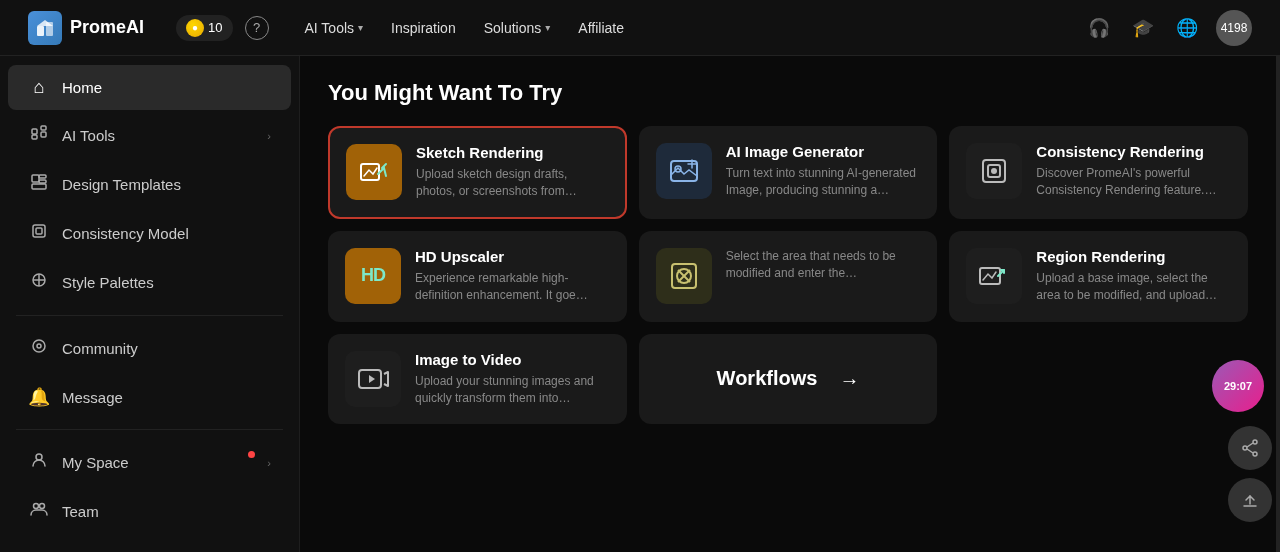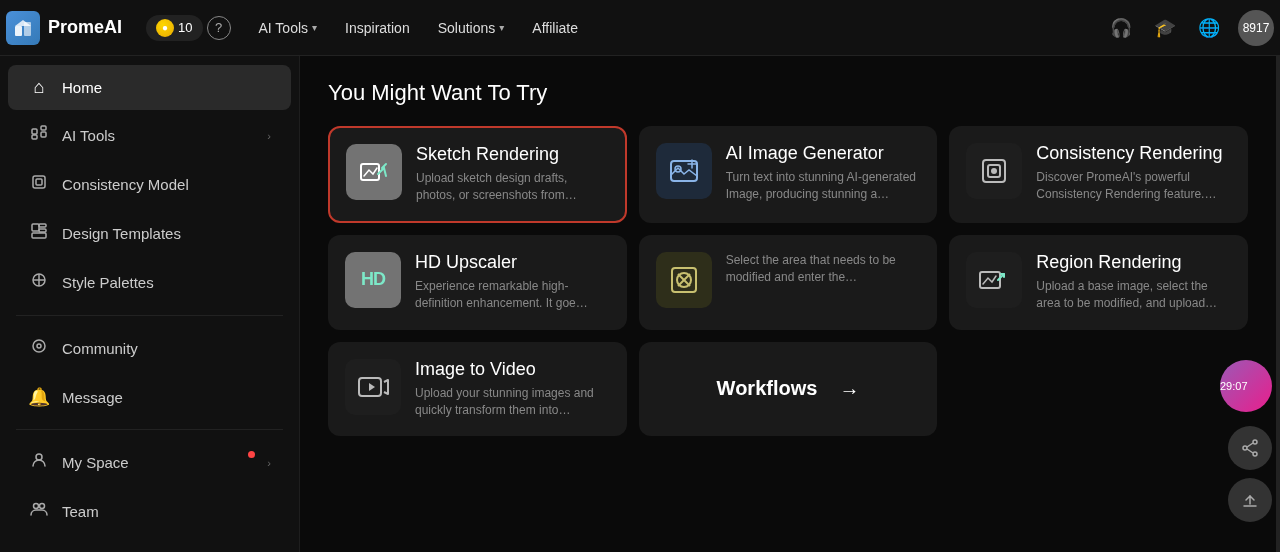--- a/index.html
+++ b/index.html
@@ -13,21 +13,22 @@
       display: flex;
       flex-direction: column;
     }
 
     
     .topnav {
       height: 56px;
       background: #111;
       display: flex;
       align-items: center;
-      padding: 0 6px;
+      padding: 0 28px;
+      gap: 8px;
       border-bottom: 1px solid #222;
       flex-shrink: 0;
     }
     .logo {
       display: flex;
       align-items: center;
       gap: 8px;
       margin-right: 16px;
     }
     .logo-icon {
@@ -184,21 +185,21 @@
 
     
     .content {
       flex: 1;
       overflow-y: auto;
       padding: 24px 28px;
       background: #0a0a0a;
     }
     .section-title {
       font-size: 22px;
-      font-weight: 400;
+      font-weight: 700;
       color: #fff;
       margin-bottom: 20px;
     }
 
     
     .tools-grid {
       display: grid;
       grid-template-columns: repeat(3, 1fr);
       gap: 12px;
     }
@@ -222,53 +223,54 @@
       height: 56px;
       border-radius: 10px;
       display: flex;
       align-items: center;
       justify-content: center;
       font-size: 24px;
       flex-shrink: 0;
     }
     .tool-card-text { flex: 1; }
     .tool-card-title {
-      font-size: 18px;
-      font-weight: 400;
+      font-size: 15px;
+      font-weight: 700;
       color: #fff;
       margin-bottom: 5px;
     }
     .tool-card-desc {
       font-size: 12px;
       color: #888;
       line-height: 1.45;
     }
 
     
-    .icon-bg-teal { background: #737373; }
+    .icon-bg-teal { background: #a16207; }
     .icon-bg-darkblue { background: #1e2a3a; }
     .icon-bg-olive { background: #2e2e1a; }
     .icon-bg-brown { background: #2e2010; }
     .icon-bg-dark { background: #1e1e1e; }
 
     
     .float-timer {
       position: fixed;
-      right: 8px;
+      right: 16px;
       bottom: 140px;
       width: 52px;
       height: 52px;
       border-radius: 50%;
       background: linear-gradient(135deg, #9b59b6, #e91e8c);
       display: flex;
       flex-direction: column;
+      align-items: center;
       justify-content: center;
       cursor: pointer;
       font-size: 10px;
-      font-weight: 400;
+      font-weight: 700;
       color: #fff;
     }
     .float-share {
       position: fixed;
       right: 8px;
       bottom: 82px;
       width: 44px;
       height: 44px;
       border-radius: 50%;
       background: #333;
@@ -360,21 +362,21 @@
     </div>
     <div class="nav-link">
       <span>Affiliate</span>
     </div>
   </div>
 
   <div class="nav-right">
     <div class="nav-icon-btn">🎧</div>
     <div class="nav-icon-btn">🎓</div>
     <div class="nav-icon-btn">🌐</div>
-    <div class="nav-avatar">8917</div>
+    <div class="nav-avatar">4198</div>
   </div>
 </div>
 
 <div class="main-layout">
 
   <div class="sidebar">
     <div class="sidebar-item active">
       <span class="sidebar-item-icon">⌂</span>
       <span class="sidebar-item-label">Home</span>
     </div>
@@ -386,36 +388,36 @@
           <rect x="2" y="11" width="5" height="4" rx="1" stroke="#aaa" stroke-width="1.5"></rect>
           <rect x="11" y="2" width="5" height="4" rx="1" stroke="#aaa" stroke-width="1.5"></rect>
         </svg>
       </span>
       <span class="sidebar-item-label">AI Tools</span>
       <span class="sidebar-chevron">›</span>
     </div>
     <div class="sidebar-item">
       <span class="sidebar-item-icon">
         <svg width="18" height="18" viewBox="0 0 18 18" fill="none">
-          <rect x="3" y="3" width="12" height="12" rx="2" stroke="#aaa" stroke-width="1.5"></rect>
-          <rect x="6" y="6" width="6" height="6" rx="1" stroke="#aaa" stroke-width="1.5"></rect>
-        </svg>
-      </span>
-      <span class="sidebar-item-label">Consistency Model</span>
-    </div>
-    <div class="sidebar-item">
-      <span class="sidebar-item-icon">
-        <svg width="18" height="18" viewBox="0 0 18 18" fill="none">
           <rect x="2" y="2" width="7" height="7" rx="1" stroke="#aaa" stroke-width="1.5"></rect>
           <rect x="9" y="2" width="7" height="3" rx="1" stroke="#aaa" stroke-width="1.5"></rect>
           <rect x="9" y="7" width="7" height="3" rx="1" stroke="#aaa" stroke-width="1.5"></rect>
           <rect x="2" y="11" width="14" height="5" rx="1" stroke="#aaa" stroke-width="1.5"></rect>
         </svg>
       </span>
       <span class="sidebar-item-label">Design Templates</span>
+    </div>
+    <div class="sidebar-item">
+      <span class="sidebar-item-icon">
+        <svg width="18" height="18" viewBox="0 0 18 18" fill="none">
+          <rect x="3" y="3" width="12" height="12" rx="2" stroke="#aaa" stroke-width="1.5"></rect>
+          <rect x="6" y="6" width="6" height="6" rx="1" stroke="#aaa" stroke-width="1.5"></rect>
+        </svg>
+      </span>
+      <span class="sidebar-item-label">Consistency Model</span>
     </div>
     <div class="sidebar-item">
       <span class="sidebar-item-icon">
         <svg width="18" height="18" viewBox="0 0 18 18" fill="none">
           <circle cx="9" cy="9" r="6" stroke="#aaa" stroke-width="1.5"></circle>
           <line x1="9" y1="3" x2="9" y2="15" stroke="#aaa" stroke-width="1.5"></line>
           <line x1="3" y1="9" x2="15" y2="9" stroke="#aaa" stroke-width="1.5"></line>
         </svg>
       </span>
       <span class="sidebar-item-label">Style Palettes</span>

